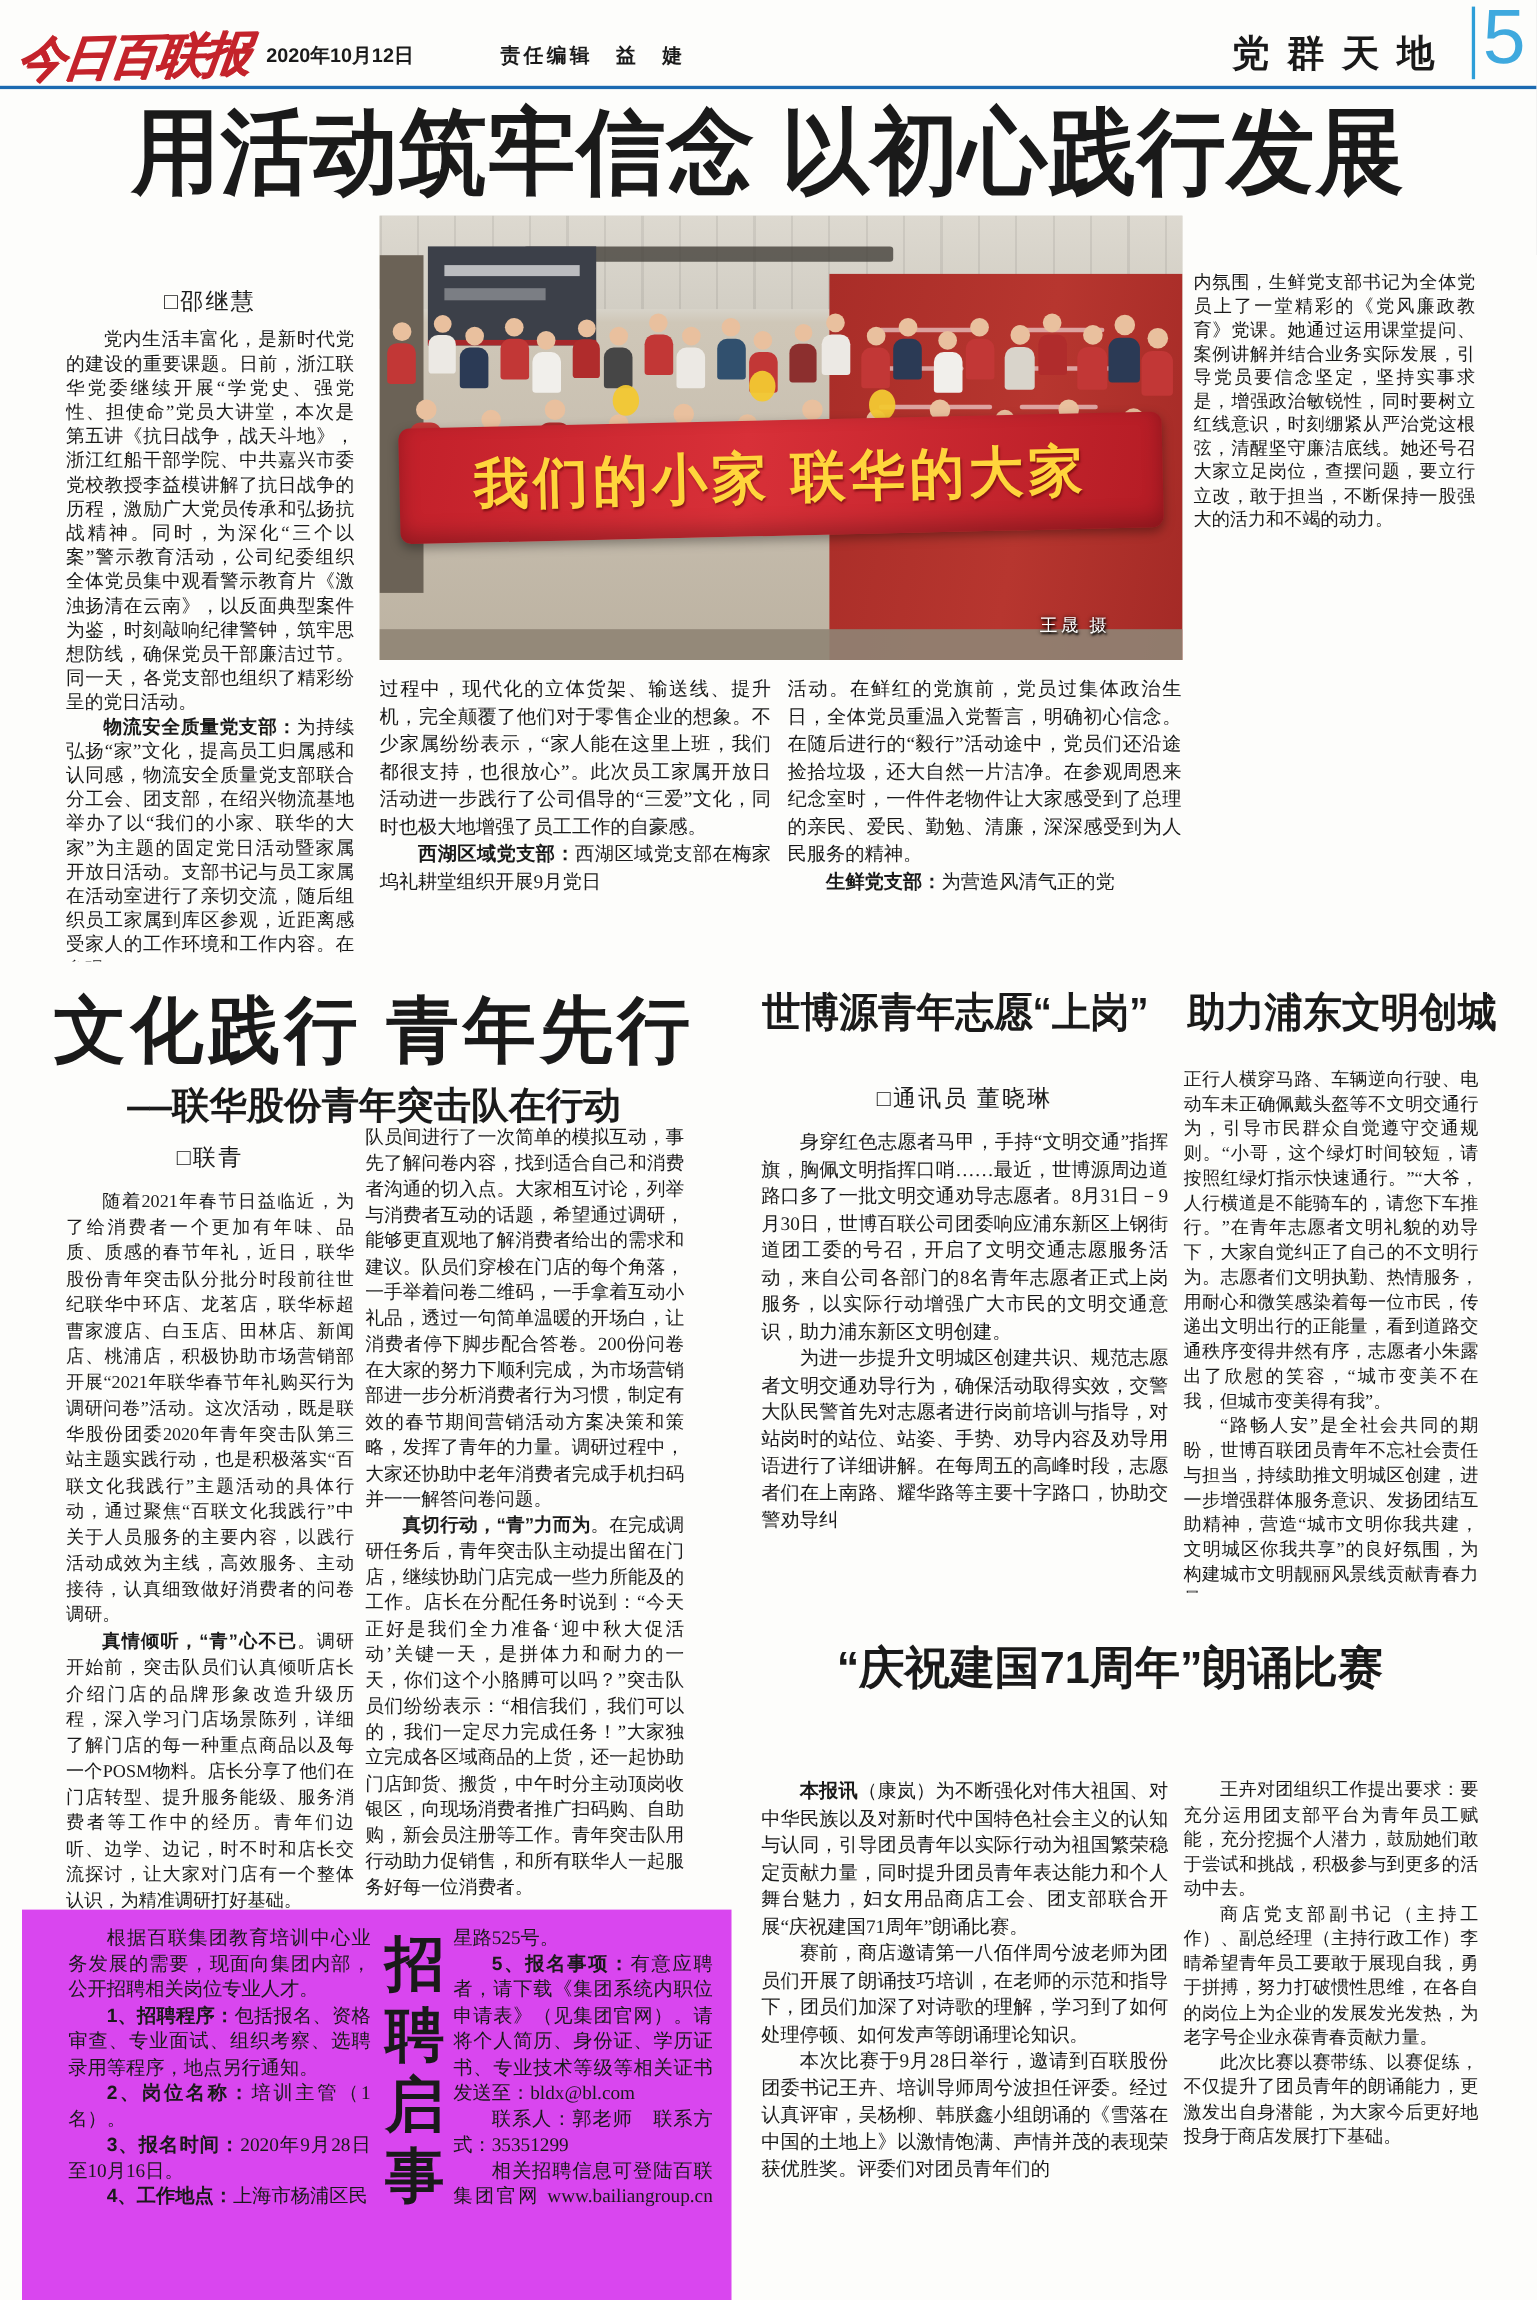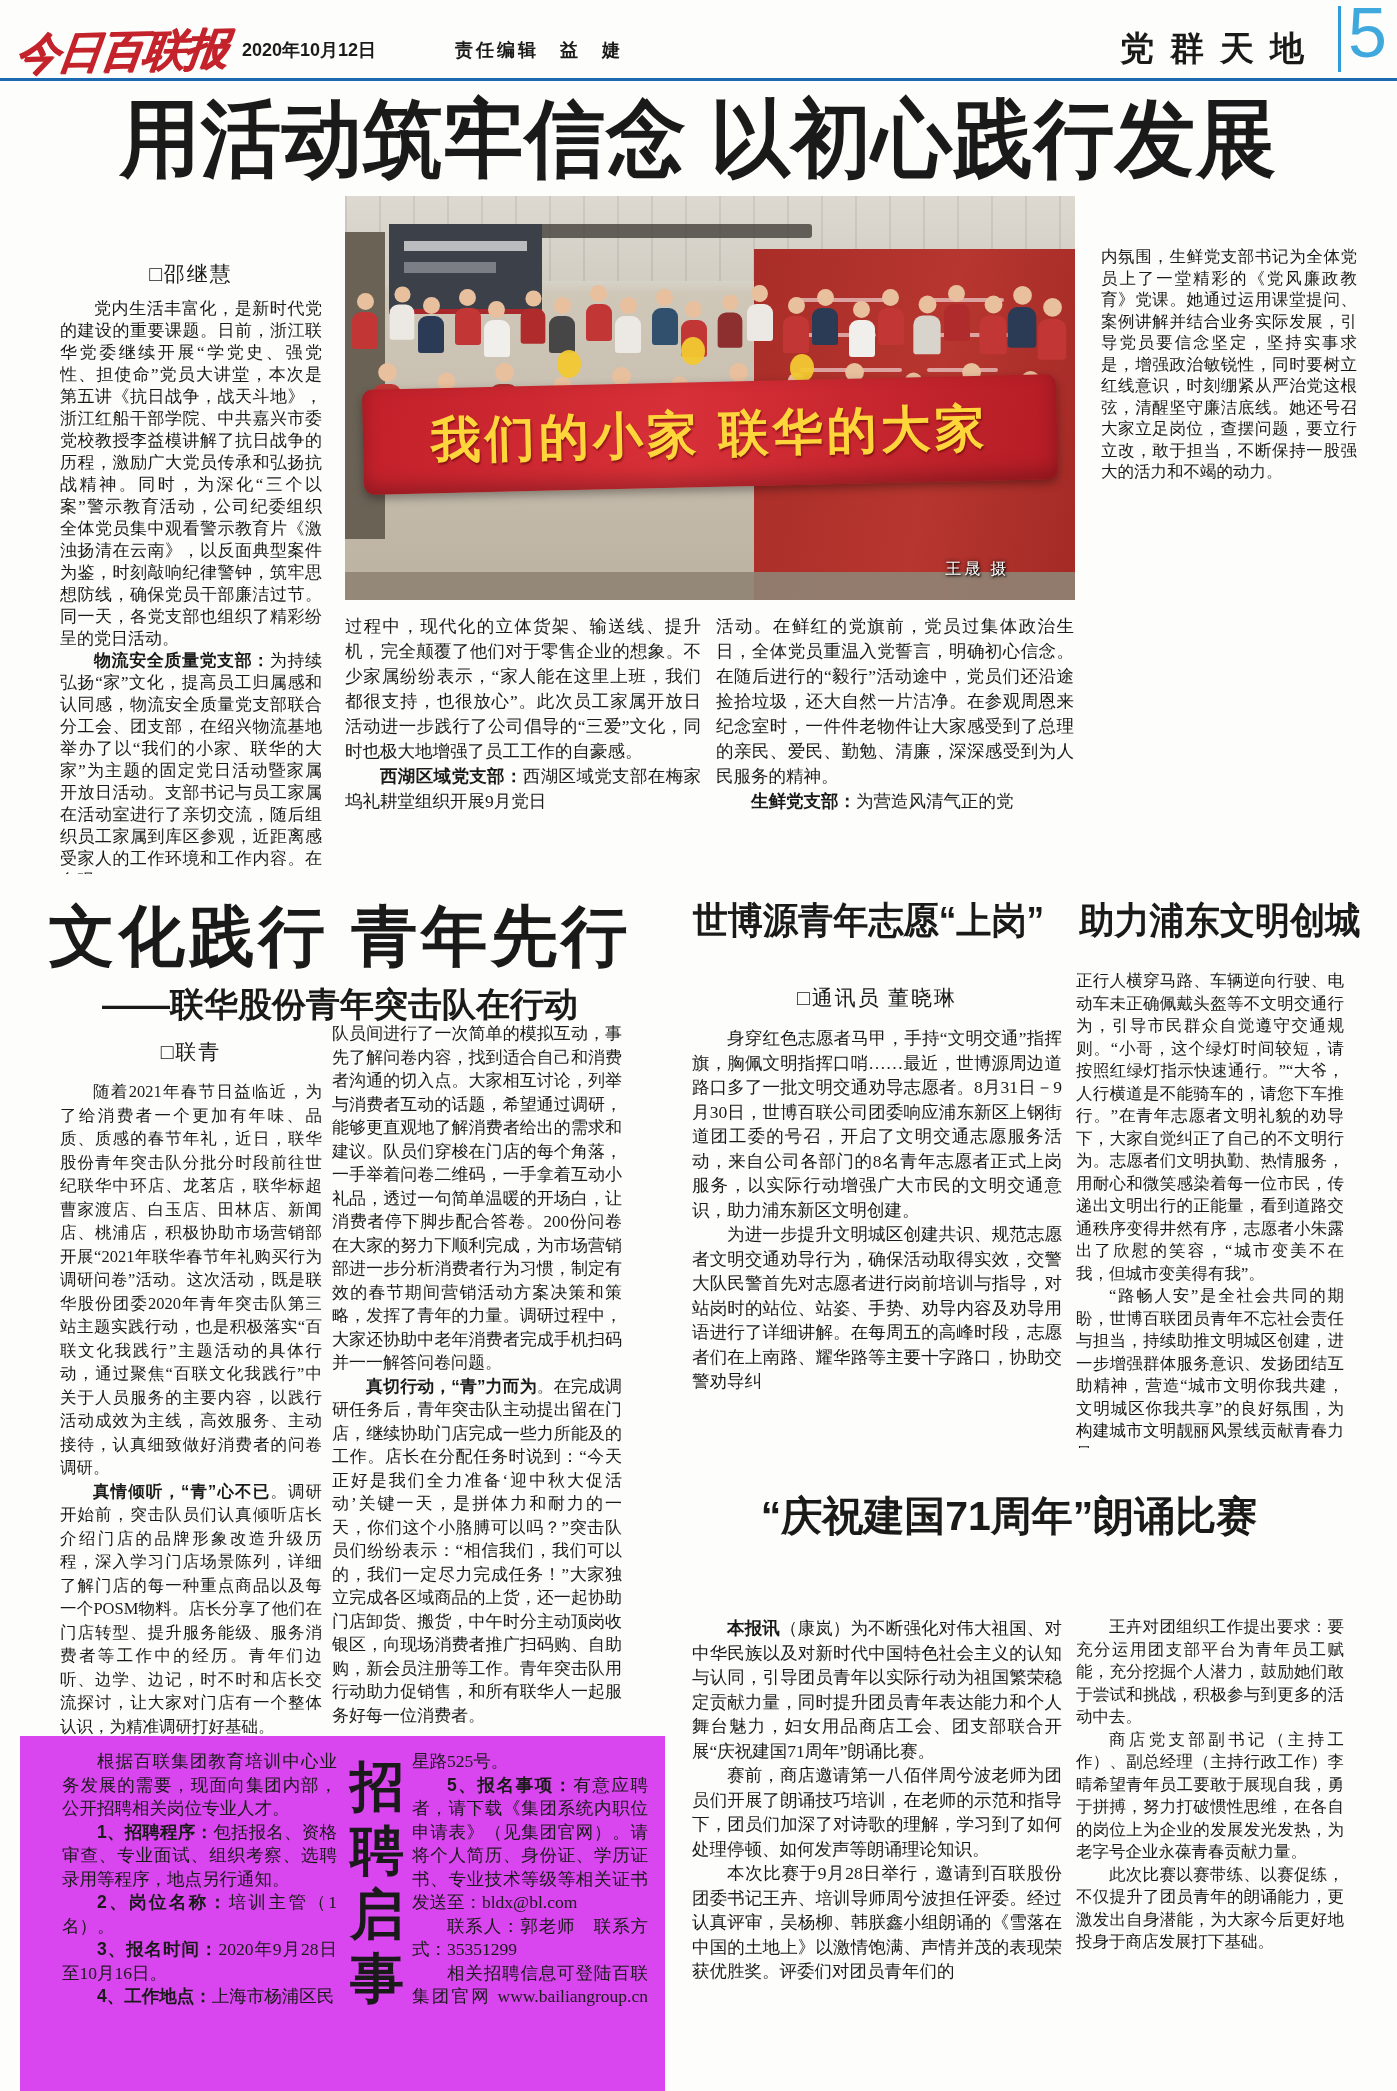--- a/index.html
+++ b/index.html
@@ -29,21 +29,21 @@
   
   .a1-title{position:absolute;left:0;top:86px;width:1397px;text-align:center;font-size:80px;
           font-weight:900;font-family:"Liberation Sans","DejaVu Sans",sans-serif;letter-spacing:1px;
           transform:scaleY(1.06);}
   .a1-sub{position:absolute;left:0;top:196px;width:1397px;text-align:center;font-size:40px;
           font-weight:700;font-family:"Liberation Serif",serif;}
   .a1-byline{left:60px;top:260px;width:262px;}
   .a1c1{left:60px;top:298px;width:262px;height:576px;line-height:22px;}
   .a1c2{left:345px;top:614px;width:356px;height:258px;font-size:17.5px;line-height:25px;}
   .a1c3{left:716px;top:614px;width:358px;height:258px;font-size:17.5px;line-height:25px;}
-  .a1c4{left:1085px;top:246px;width:256px;height:602px;font-size:16.5px;line-height:21.5px;margin-left:16px;}
+  .a1c4{left:1085px;top:246px;width:256px;height:602px;font-size:16.5px;line-height:21.5px;}
   
   .photo{position:absolute;left:345px;top:196px;width:730px;height:404px;overflow:hidden;
          background:linear-gradient(#dad6cd 0%,#d7d3c9 21%,#cfc7b8 24%,#c7beaf 58%,#bcb2a1 100%);}
   .ph-ceil{position:absolute;left:0;top:0;width:100%;height:21%;
          background:repeating-linear-gradient(90deg,rgba(0,0,0,.07) 0 2px,transparent 2px 34px),
                     linear-gradient(#ddd9d0,#d2cec4);}
   .ph-ceilstrip{position:absolute;left:18%;top:7%;width:46%;height:3.5%;background:#44403a;border-radius:3px;opacity:.8;}
   .ph-door{position:absolute;left:0;top:9%;width:5.5%;height:76%;background:#6b6256;}
   .ph-sign{position:absolute;left:6%;top:7%;width:21%;height:21%;background:#3c4049;border-bottom:5px solid #a8282b;}
   .ph-sign i{position:absolute;left:10%;top:20%;width:80%;height:12%;background:rgba(255,255,255,.65);}
@@ -61,21 +61,21 @@
          border-radius:10px;transform:rotate(-1.3deg);display:flex;align-items:center;justify-content:center;
          box-shadow:0 4px 10px rgba(0,0,0,.35), inset 0 -8px 18px rgba(0,0,0,.25);}
   .banner span{font-size:50px;font-weight:900;color:#ffd53c;white-space:nowrap;letter-spacing:4px;
          font-family:"Liberation Sans","DejaVu Sans",sans-serif;text-shadow:1px 2px 2px rgba(80,0,0,.55);}
   .ph-caption{position:absolute;right:9%;bottom:5%;z-index:6;color:#fff;font-size:16px;letter-spacing:3px;
          text-shadow:0 0 4px #000,1px 1px 2px #000;font-family:"Liberation Serif",serif;}
   
   .a2-title{position:absolute;left:40px;top:892px;width:600px;text-align:center;font-size:66px;
          font-weight:900;font-family:"Liberation Sans","DejaVu Sans",sans-serif;letter-spacing:4px;}
   .a2-sub{position:absolute;left:40px;top:982px;width:600px;text-align:center;font-size:34px;
-         font-weight:700;font-family:Liberation Sans, sans-serif;}
+         font-weight:700;font-family:Liberation Mono, monospace;}
   .a2-byline{left:60px;top:1038px;width:262px;}
   .a2c1{left:60px;top:1080px;width:262px;height:682px;font-size:16.5px;line-height:23.5px;}
   .a2c2{left:332px;top:1022px;width:290px;height:740px;line-height:23.5px;}
   .logo{float:left;width:98px;height:106px;position:relative;margin:4px 8px 0 0;background:#fff;}
   .logo em{position:absolute;border-radius:50%;}
   .logo .p1{left:2px;top:4px;width:46px;height:26px;background:#3aa437;transform:rotate(-38deg);}
   .logo .p2{left:50px;top:16px;width:44px;height:24px;background:#f4d22f;transform:rotate(35deg);}
   .logo s{position:absolute;text-decoration:none;font-weight:900;font-family:"Liberation Sans",sans-serif;}
   .logo .c1{left:14px;top:2px;font-size:26px;color:#2f9e33;}
   

